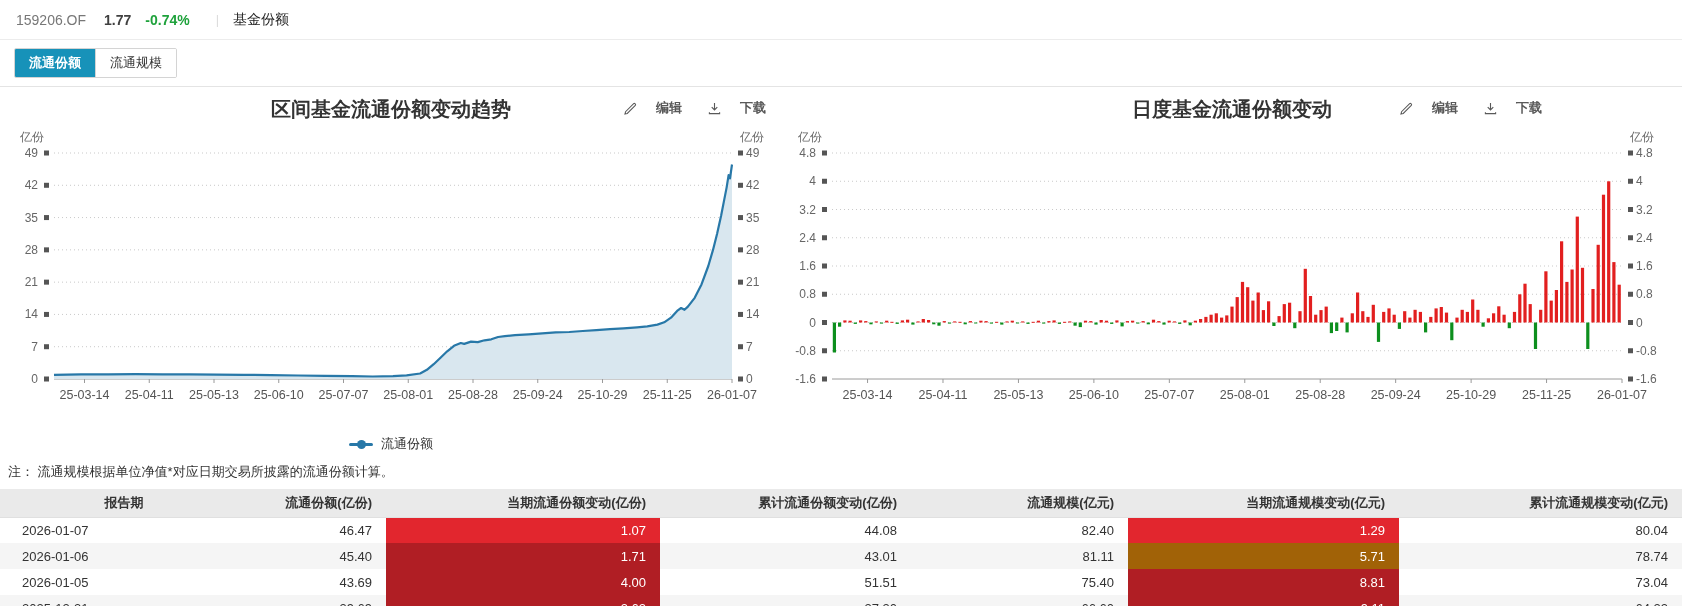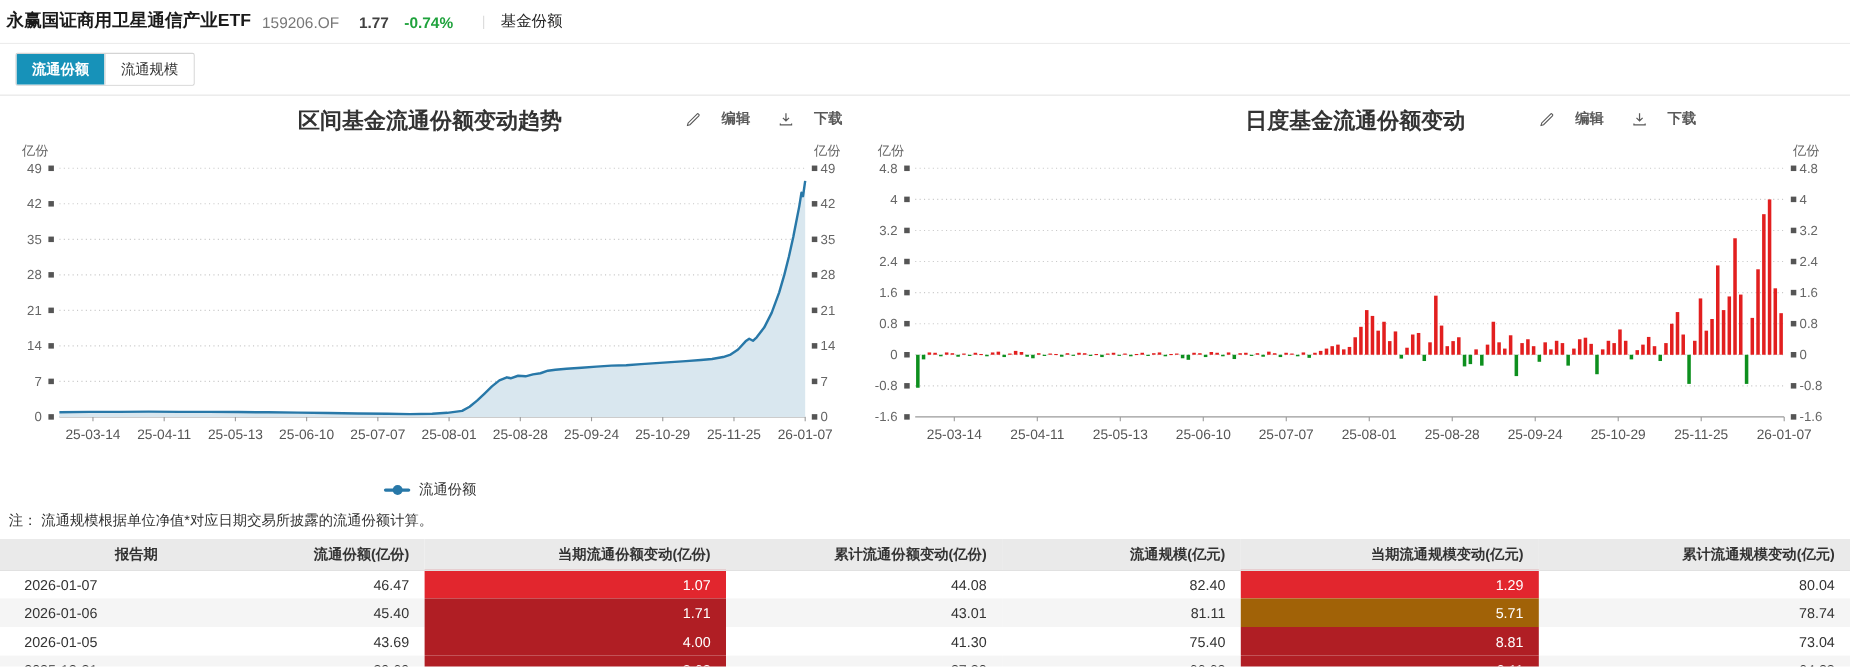--- a/index.html
+++ b/index.html
@@ -45,21 +45,20 @@
   table.data-table tr.odd td { background:#fff; }
   table.data-table tr.even td { background:#f5f5f5; }
   table.data-table td.col-left { text-align:left; padding-left:22px; }
   table.data-table td.cell-bar { color:#fff; }
   text { font-family:"Liberation Sans","DejaVu Sans",sans-serif; }
 </style>
 </head>
 <body>
 
 <div class="topbar">
-  <span class="fund-title">永赢国证商用卫星通信产业ETF</span>
   <span class="fund-code">159206.OF</span>
   <span class="fund-nav" id="nav-val" style="color: #404040;">1.77</span>
   <span class="fund-chg" id="chg-val" style="color: rgb(31, 162, 60);">-0.74%</span>
   <span class="sep">|</span>
   <span class="section-label">基金份额</span>
 </div>
 
 <div class="tabs-row">
   <div class="tab-group">
     <span class="tab active" id="tab-0" style="background: rgb(23, 146, 185);">流通份额</span>
@@ -452,21 +451,21 @@
         <td class="cell-bar" style="background: rgb(176, 30, 36);">1.71</td>
         <td>43.01</td>
         <td>81.11</td>
         <td class="cell-bar" style="background: #a16207; padding-left: 33px;">5.71</td>
         <td>78.74</td>
       </tr>
       <tr class="odd">
         <td class="col-left">2026-01-05</td>
         <td>43.69</td>
         <td class="cell-bar" style="background: rgb(176, 30, 36);">4.00</td>
-        <td>41.30</td>
+        <td>51.51</td>
         <td>75.40</td>
         <td class="cell-bar" style="background: rgb(176, 30, 36);">8.81</td>
         <td>73.04</td>
       </tr>
       <tr class="even">
         <td class="col-left">2025-12-31</td>
         <td>39.69</td>
         <td class="cell-bar" style="background: rgb(176, 30, 36);">3.62</td>
         <td>37.30</td>
         <td>66.60</td>

